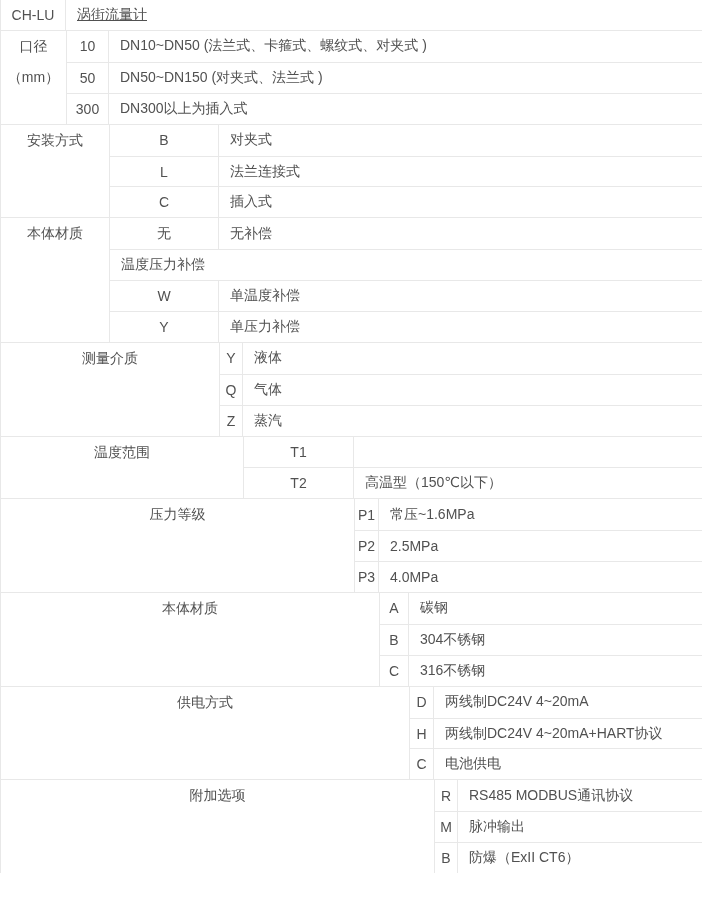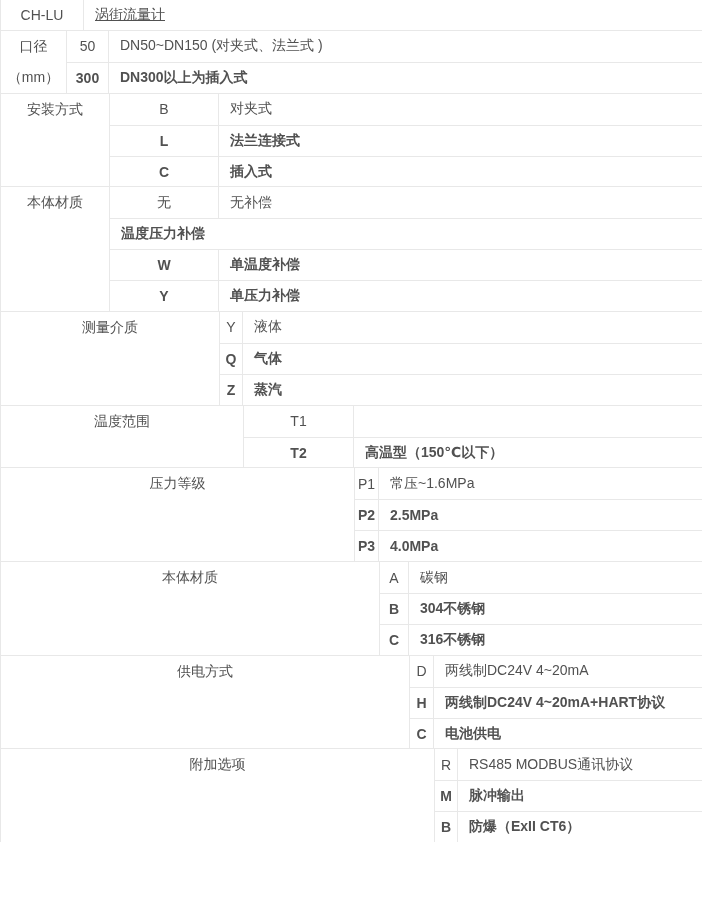--- a/index.html
+++ b/index.html
@@ -9,31 +9,31 @@
   html,body{margin:0;padding:0;background:#ffffff;}
   body{
     font-family:"Liberation Sans","DejaVu Sans",sans-serif;
     font-size:14px;
     color:var(--tc);
     width:702px;
   }
   .spec-table{width:702px;overflow:hidden;}
   
   .header-row{display:flex;height:30px;border-left:1px solid var(--bc);box-sizing:border-box;}
-  .model-code{width:83px;display:flex;align-items:center;justify-content:center;border-right:1px solid var(--bc);box-sizing:border-box;}
+  .model-code{width:65px;display:flex;align-items:center;justify-content:center;border-right:1px solid var(--bc);box-sizing:border-box;}
   .model-name{flex:1;display:flex;align-items:center;padding-left:11px;text-decoration:underline;}
   
   .sec{position:relative;border-top:1px solid var(--bc);border-left:1px solid var(--bc);box-sizing:border-box;}
   .sec-label{
     position:absolute;left:0;top:0;bottom:9px;width:var(--lw);
     text-align:center;line-height:30.9px;white-space:nowrap;
   }
   .sec-rows{margin-left:var(--lw);border-left:1px solid var(--bc);}
   .row{display:flex;height:30.9px;box-sizing:border-box;}
-  .row + .row{border-top:1px solid var(--bc);font-weight:bold;}
+  .row + .row{border-top:1px solid var(--bc);}
   .code{
     width:var(--cw);flex:0 0 var(--cw);
     border-right:1px solid var(--bc);box-sizing:border-box;
     display:flex;align-items:center;justify-content:center;
   }
   .desc{flex:1;display:flex;align-items:center;padding-left:11px;white-space:nowrap;overflow:hidden;}
 </style>
 </head>
 <body>
 
@@ -44,20 +44,24 @@
     <div class="model-name">涡街流量计</div>
   </div>
 
   <div class="sec" style="--lw:65px; --cw:42px">
     <div class="sec-label">
       <div>口径</div>
       <div>（mm）</div>
     </div>
     <div class="sec-rows">
       <div class="row">
+        <div class="code">10</div>
+        <div class="desc">DN10~DN50 (法兰式、卡箍式、螺纹式、对夹式 )</div>
+      </div>
+      <div class="row">
         <div class="code">50</div>
         <div class="desc">DN50~DN150 (对夹式、法兰式 )</div>
       </div>
       <div class="row">
         <div class="code">300</div>
         <div class="desc">DN300以上为插入式</div>
       </div>
     </div>
   </div>
 

